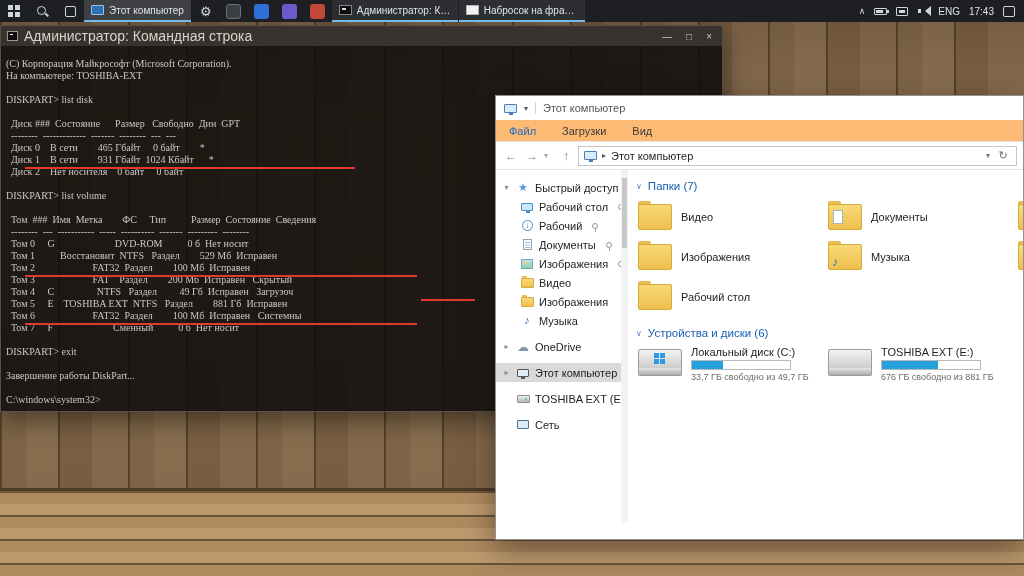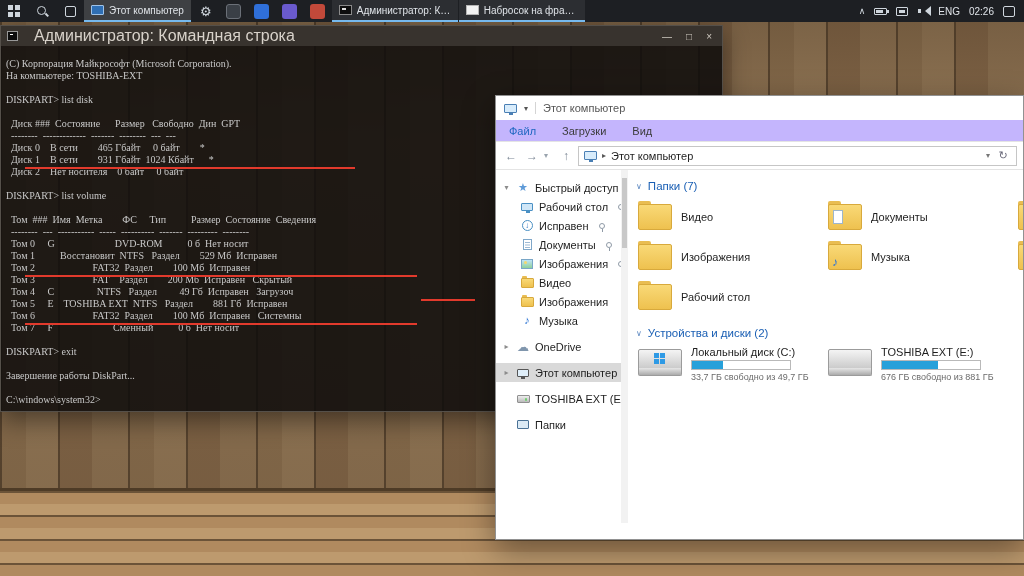--- a/index.html
+++ b/index.html
@@ -65,21 +65,21 @@
   .ac-ic { width:12px; height:11px; border:1.5px solid #cfd6dd; border-radius:2px; }
 
   
   .cmd {
     position:absolute; left:0; top:25px; width:723px; height:387px; z-index:10;
     border:1px solid #55504a; box-shadow:0 8px 24px rgba(0,0,0,.45);
   }
   .cmd-tb { height:20px; background:#38332e; display:flex; align-items:center; padding:0 6px; gap:6px; }
   .cmd-ic { width:11px; height:10px; background:#0c0c0c; border:1px solid #999; position:relative; flex:0 0 auto; }
   .cmd-ic::after { content:""; position:absolute; left:1.5px; top:2px; width:3.5px; height:1.2px; background:#fff; }
-  .cmd-title { font-size:16px; color:#d8d2ca; flex:1; white-space:nowrap; overflow:hidden;margin-left:10px; }
+  .cmd-title { font-size:14px; color:#d8d2ca; flex:1; white-space:nowrap; overflow:hidden; }
   .cmd-ctl { display:flex; gap:14px; font-size:10px; color:#cfc9c0; padding-right:4px; }
   .cmd-ctl span { cursor:pointer; }
   .cmd-body { position:relative; height:calc(100% - 20px); background:rgba(16,14,12,.88); overflow:hidden; }
   .cmd-body pre { font-family:Liberation Serif, serif; font-size:10px; line-height:12px; color:#c8c8c8; margin:12px 0 0 5px; }
   .redline { position:absolute; height:2px; background:#e23a2c; z-index:2; }
   .rl1 { top:121px; left:24px; width:330px; }
   .rl2 { top:229px; left:24px; width:392px; }
   .rl3 { top:253px; left:420px; width:54px; }
   .rl4 { top:277px; left:24px; width:392px; }
 
@@ -88,21 +88,21 @@
     position:absolute; left:495px; top:95px; width:529px; height:445px; z-index:20;
     background:#fff; border:1px solid #919191; box-shadow:0 10px 30px rgba(0,0,0,.4);
     overflow:hidden; font-size:11px; color:#1e1e1e;
   }
   .exp-tb { height:24px; display:flex; align-items:center; gap:7px; padding:0 8px; background:#fff; }
   .mi-pc2 { width:13px; height:9px; border:1px solid #4a7fb4; background:#d8ecfb; border-radius:1px; position:relative; flex:0 0 auto; }
   .mi-pc2::after { content:""; position:absolute; left:4px; bottom:-3px; width:4px; height:2px; background:#4a7fb4; }
   .qat-chev { font-size:8px; color:#555; }
   .tb-sep { width:1px; height:12px; background:#d4d4d4; }
   .exp-title { font-size:11px; color:#555; white-space:nowrap; }
-  .exp-menubar { height:22px; display:flex; align-items:center; border-bottom:1px solid #e4e4e4; background:#c4b5fd; }
+  .exp-menubar { height:22px; display:flex; align-items:center; border-bottom:1px solid #e4e4e4; background:#fdba74; }
   .exp-menubar .tab { padding:0 13px; height:100%; display:flex; align-items:center; color:#3b3b3b; cursor:pointer; }
   .exp-menubar .tab.file { color:#1d66c0; }
   .exp-addr { height:28px; display:flex; align-items:center; gap:3px; padding:0 6px; border-bottom:1px solid #e4e4e4; }
   .nav-a { color:#7d8896; font-size:12px; width:18px; text-align:center; cursor:pointer; }
   .nav-chev { color:#9aa4ae; font-size:8px; width:10px; }
   .addr-box { flex:1; height:20px; border:1px solid #c6c6c6; display:flex; align-items:center; gap:5px; padding:0 5px; background:#fff; }
   .addr-text { flex:1; white-space:nowrap; overflow:hidden; }
   .addr-dd { font-size:8px; color:#777; }
   .refresh-g { color:#667; font-size:11px; width:16px; text-align:center; }
   .exp-content { display:flex; height:353px; }
@@ -214,21 +214,21 @@
   </div>
 
   <div class="tb-spacer"></div>
 
   <div class="tray">
     <span class="chev-up">∧</span>
     <span class="batt"></span>
     <span class="net-ic"></span>
     <span class="spk"></span>
     <span>ENG</span>
-    <span>02:26</span>
+    <span>17:43</span>
     <span class="ac-ic"></span>
   </div>
 </div>
 
 <div class="cmd">
   <div class="cmd-tb">
     <span class="cmd-ic"></span>
     <span class="cmd-title">Администратор: Командная строка</span>
     <span class="cmd-ctl">
       <span>—</span>
@@ -314,21 +314,21 @@
         <span class="si">
             <span class="si-mon"></span>
           </span>
         <span>Рабочий стол</span>
         <span class="pin"></span>
       </div>
       <div class="s-item lvl2">
         <span class="si">
             <span class="si-down">↓</span>
           </span>
-        <span>Исправен</span>
+        <span>Рабочий</span>
         <span class="pin"></span>
       </div>
       <div class="s-item lvl2">
         <span class="si">
             <span class="si-doc"></span>
           </span>
         <span>Документы</span>
         <span class="pin"></span>
       </div>
       <div class="s-item lvl2">
@@ -375,21 +375,21 @@
             <span class="si-drive"></span>
           </span>
         <span>TOSHIBA EXT (E:)</span>
       </div>
 
       <div class="s-item root-gap">
         <span class="chev"></span>
         <span class="si">
             <span class="si-net"></span>
           </span>
-        <span>Папки</span>
+        <span>Сеть</span>
       </div>
 
       <div class="side-scroll">
           <i></i>
         </div>
     </div>
 
     <div class="exp-main">
 
       <div class="grp">
@@ -425,21 +425,21 @@
           <span class="fold"></span>
         </div>
         <div class="tile">
           <span class="fold"></span>
           <span class="tile-label">Рабочий стол</span>
         </div>
       </div>
 
       <div class="grp">
         <span class="gchev">∨</span>
-        <span>Устройства и диски (2)</span>
+        <span>Устройства и диски (6)</span>
       </div>
 
       <div class="tiles">
         <div class="dtile">
           <span class="drv">
               <span class="winflag">
                 <i></i>
                 <i></i>
                 <i></i>
                 <i></i>

